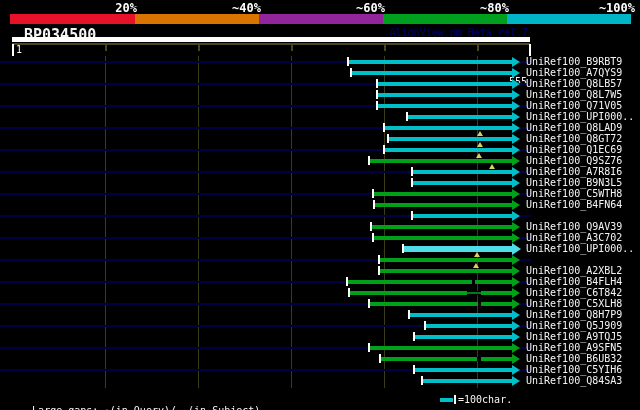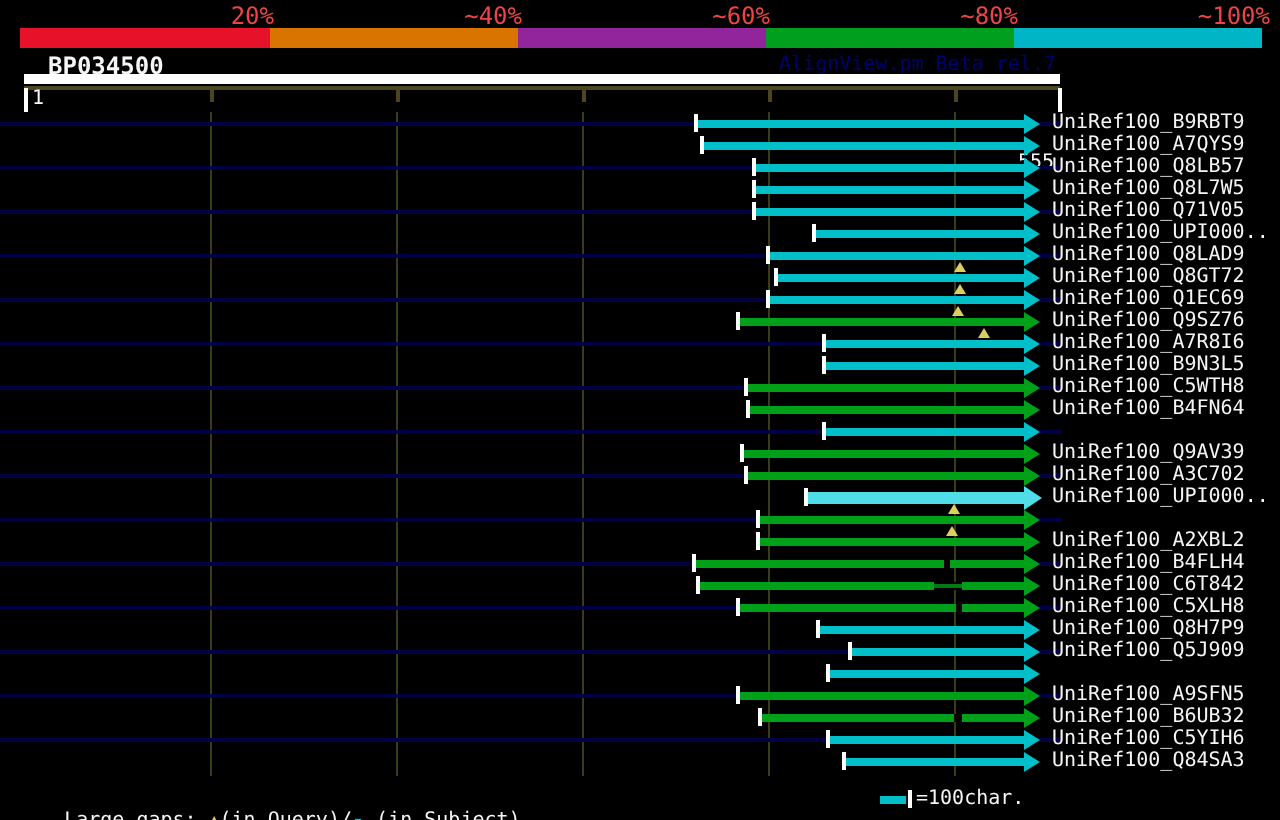--- a/index.html
+++ b/index.html
@@ -1,20 +1,20 @@
 <!DOCTYPE html>
 <html><head>
 <meta charset="utf-8">
 <style>
   html,body{margin:0;padding:0;background:#000;}
   #screen{position:relative;width:640px;height:410px;background:#000;overflow:hidden;
           font-family:"DejaVu Sans Mono","Liberation Mono",monospace;}
   .abs{position:absolute;}
   .wlab{color:#f5f5f5;}
-  .scale-label{position:absolute;top:1px;font-weight:normal;font-size:12px;color:#ef4444;}
+  .scale-label{position:absolute;top:1px;font-weight:bold;font-size:12px;color:#ffffff;}
   .row-label{position:absolute;left:526px;top:0px;font-size:10px;line-height:11px;color:#f5f5f5;white-space:pre;}
   .gridline{position:absolute;top:56px;height:332px;width:1px;}
   .rtick{position:absolute;top:43px;height:8px;width:2px;}
 </style>
 </head>
 <body>
 
 <div id="screen">
 
   <div id="scale-labels">
@@ -25,21 +25,21 @@
       <div class="scale-label" style="right: 5px;">~100%</div>
     </div>
   <div id="scale-bar" class="abs" style="top:14px;left:0;height:10px;width:640px;">
       <div style="position: absolute; left: 10px; top: 0px; width: 125px; height: 10px; background: rgb(232, 17, 42);"></div>
       <div style="position: absolute; left: 135px; top: 0px; width: 124px; height: 10px; background: rgb(217, 116, 0);"></div>
       <div style="position: absolute; left: 259px; top: 0px; width: 124px; height: 10px; background: rgb(146, 36, 156);"></div>
       <div style="position: absolute; left: 383px; top: 0px; width: 124px; height: 10px; background: rgb(0, 160, 30);"></div>
       <div style="position: absolute; left: 507px; top: 0px; width: 124px; height: 10px; background: rgb(0, 181, 197);"></div>
     </div>
 
-  <div class="abs wlab" style="left:9px;top:26px;font-size:12px;font-weight:bold;padding-left:15px;">BP034500</div>
+  <div class="abs wlab" style="left:9px;top:26px;font-size:15px;font-weight:bold;padding-left:15px;">BP034500</div>
   <div class="abs" style="top: 27px; right: 112px; font-size: 10px; color: rgb(0, 0, 112);">AlignView.pm Beta rel.7</div>
 
   <div id="query-bar" class="abs" style="top: 37px; height: 5px; background: rgb(255, 255, 255); left: 12px; width: 518px;"></div>
   <div id="ruler">
     <div id="ruler-line" class="abs" style="top: 43px; height: 2px; left: 12px; width: 518px; background: rgb(75, 70, 32);"></div>
     <div class="abs" style="left:12px;top:44px;width:2px;height:12px;background:#fff;"></div>
     <div class="abs" style="left:529px;top:44px;width:2px;height:12px;background:#fff;"></div>
     <div class="abs wlab" style="left:16px;top:44px;font-size:10px;">1</div>
     <div class="abs wlab" style="right:113px;top:44px;font-size:10px;margin-top:32px;">555</div>
   <div class="rtick" style="position: absolute; left: 105px; background: rgb(75, 70, 32);"></div>
@@ -223,20 +223,21 @@
         <div style="position: absolute; left: 0px; top: 5px; width: 531px; height: 2px; background: rgb(0, 0, 69);"></div>
         <div style="position: absolute; left: 424px; top: 1px; width: 2px; height: 9px; background: rgb(255, 255, 255);"></div>
         <div style="position: absolute; left: 426px; top: 4px; width: 86px; height: 4px; background: rgb(0, 191, 201); cursor: pointer;"></div>
         <div style="position: absolute; left: 512px; top: 1px; width: 0px; height: 0px; border-top: 5px solid transparent; border-bottom: 5px solid transparent; border-left: 8px solid rgb(0, 191, 201);"></div>
         <div class="row-label" style="position: absolute; cursor: pointer;">UniRef100_Q5J909</div>
       </div>
       <div style="position: absolute; left: 0px; top: 331px; width: 640px; height: 11px;">
         <div style="position: absolute; left: 413px; top: 1px; width: 2px; height: 9px; background: rgb(255, 255, 255);"></div>
         <div style="position: absolute; left: 415px; top: 4px; width: 97px; height: 4px; background: rgb(0, 191, 201); cursor: pointer;"></div>
         <div style="position: absolute; left: 512px; top: 1px; width: 0px; height: 0px; border-top: 5px solid transparent; border-bottom: 5px solid transparent; border-left: 8px solid rgb(0, 191, 201);"></div>
+        <div class="row-label" style="position: absolute; cursor: pointer;">UniRef100_A9TQJ5</div>
       </div>
       <div style="position: absolute; left: 0px; top: 342px; width: 640px; height: 11px;">
         <div style="position: absolute; left: 0px; top: 5px; width: 531px; height: 2px; background: rgb(0, 0, 69);"></div>
         <div style="position: absolute; left: 368px; top: 1px; width: 2px; height: 9px; background: rgb(255, 255, 255);"></div>
         <div style="position: absolute; left: 370px; top: 4px; width: 142px; height: 4px; background: rgb(0, 160, 24); cursor: pointer;"></div>
         <div style="position: absolute; left: 512px; top: 1px; width: 0px; height: 0px; border-top: 5px solid transparent; border-bottom: 5px solid transparent; border-left: 8px solid rgb(0, 160, 24);"></div>
         <div class="row-label" style="position: absolute; cursor: pointer;">UniRef100_A9SFN5</div>
       </div>
       <div style="position: absolute; left: 0px; top: 353px; width: 640px; height: 11px;">
         <div style="position: absolute; left: 379px; top: 1px; width: 2px; height: 9px; background: rgb(255, 255, 255);"></div>

